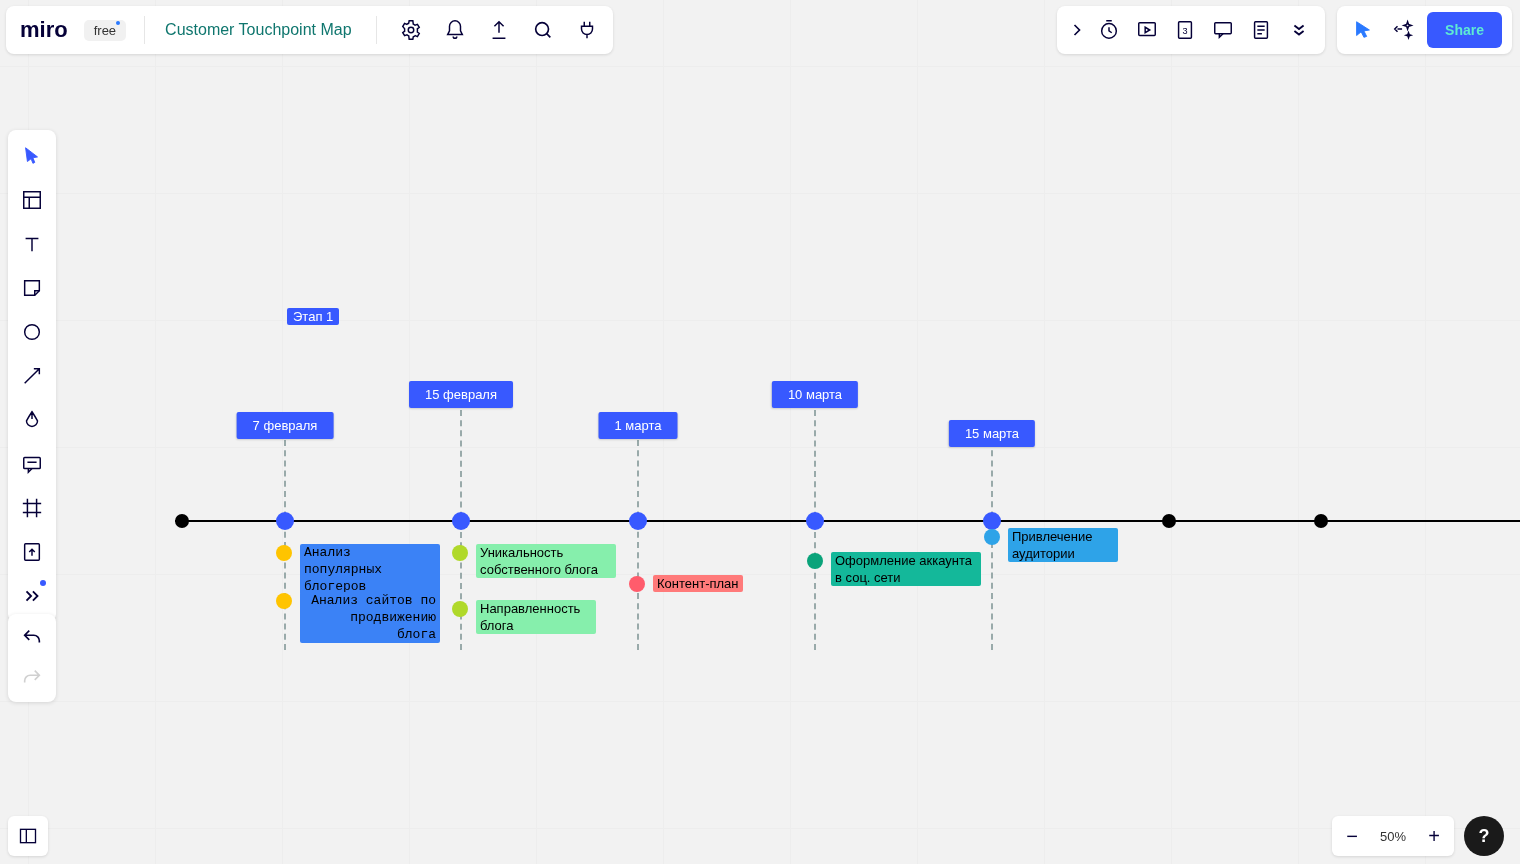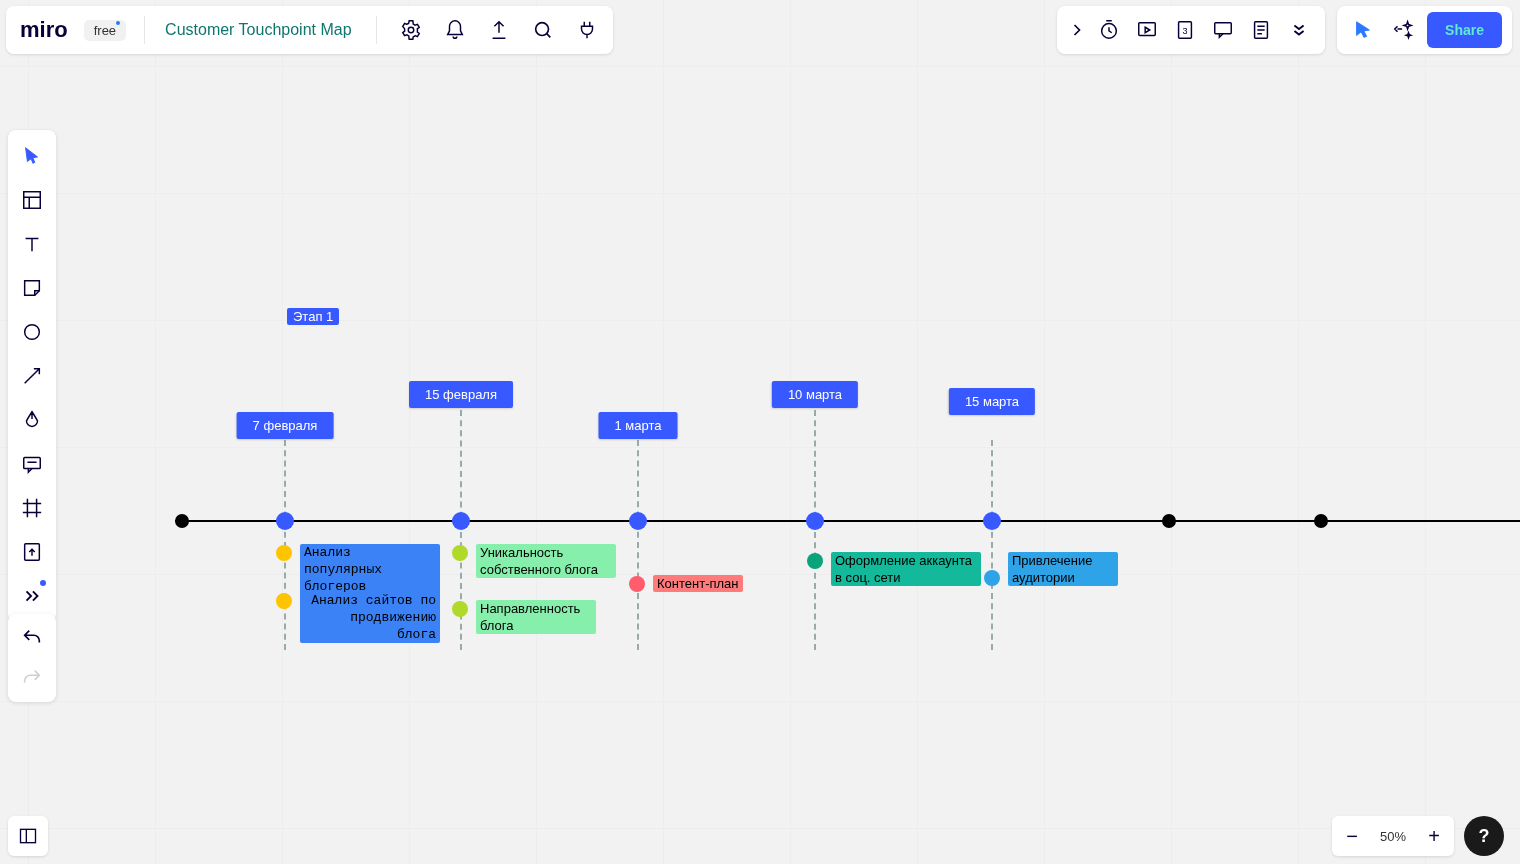--- a/index.html
+++ b/index.html
@@ -353,21 +353,21 @@
 <div class="vdash" style="left:638px; top:440px; height:210px;"></div>
 <div class="dot blue" style="left:638px;"></div>
 <div class="date-box" style="left:638px; top:412px;">1 марта</div>
 
 <div class="vdash" style="left:815px; top:410px; height:240px;"></div>
 <div class="dot blue" style="left:815px;"></div>
 <div class="date-box" style="left:815px; top:381px;">10 марта</div>
 
 <div class="vdash" style="left:992px; top:440px; height:210px;"></div>
 <div class="dot blue" style="left:992px;"></div>
-<div class="date-box" style="left:992px; top:388px;">15 марта</div>
+<div class="date-box" style="left:992px; top:420px;">15 марта</div>
 
 <div class="task" style="left:276px; top:544px;">
   <span class="bullet b-yellow"></span>
   <span class="label hl-yellow" style="max-width:140px;">Анализ популярных блогеров</span>
 </div>
 <div class="task" style="left:276px; top:592px;text-align:right;">
   <span class="bullet b-yellow"></span>
   <span class="label hl-yellow" style="max-width:140px;">Анализ сайтов по продвижению блога</span>
 </div>
 
@@ -383,16 +383,16 @@
 <div class="task" style="left:629px; top:575px;">
   <span class="bullet b-red"></span>
   <span class="label hl-red">Контент-план</span>
 </div>
 
 <div class="task" style="left:807px; top:552px;">
   <span class="bullet b-teal"></span>
   <span class="label hl-teal" style="max-width:150px;">Оформление аккаунта в соц. сети</span>
 </div>
 
-<div class="task" style="left:984px; top:552px;align-items:flex-end;">
+<div class="task" style="left:984px; top:528px;">
   <span class="bullet b-blue"></span>
   <span class="label hl-blue" style="max-width:110px;">Привлечение аудитории</span>
 </div>
 
 </body></html>

